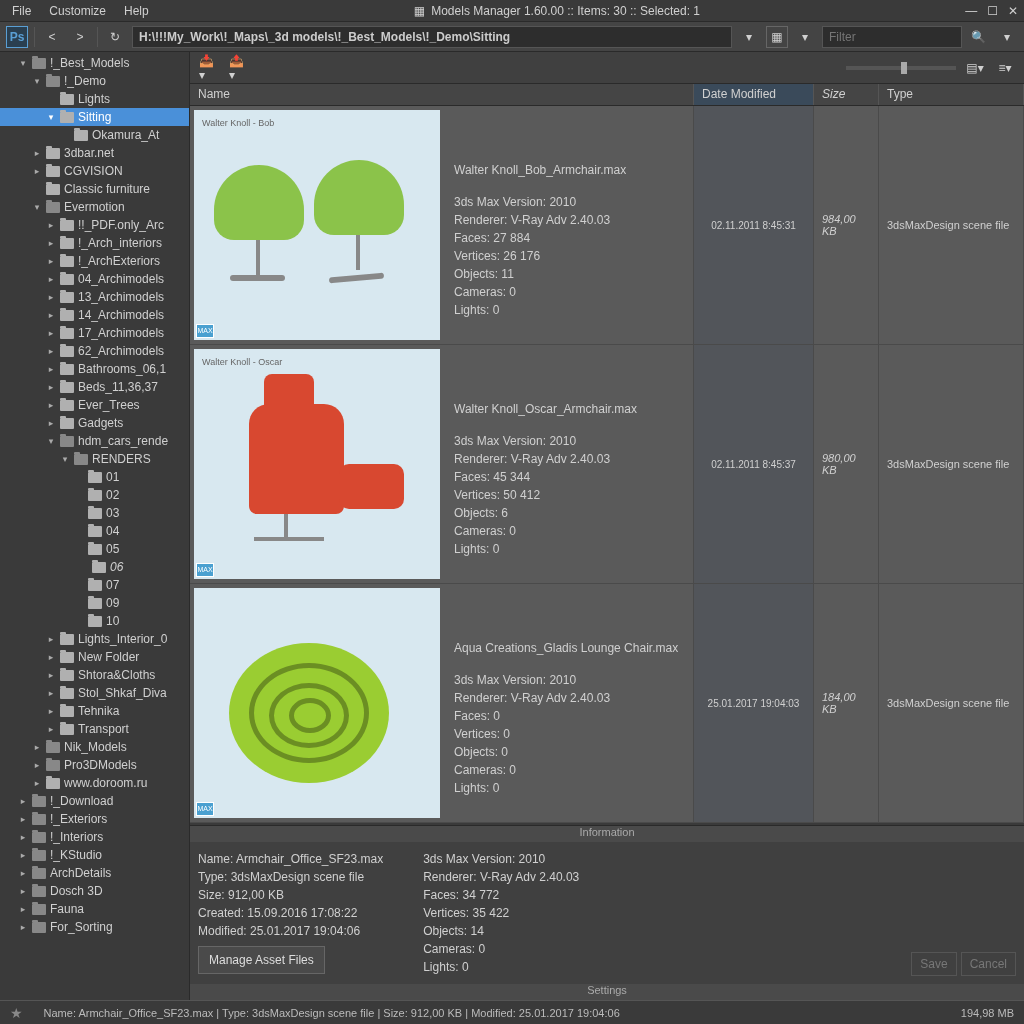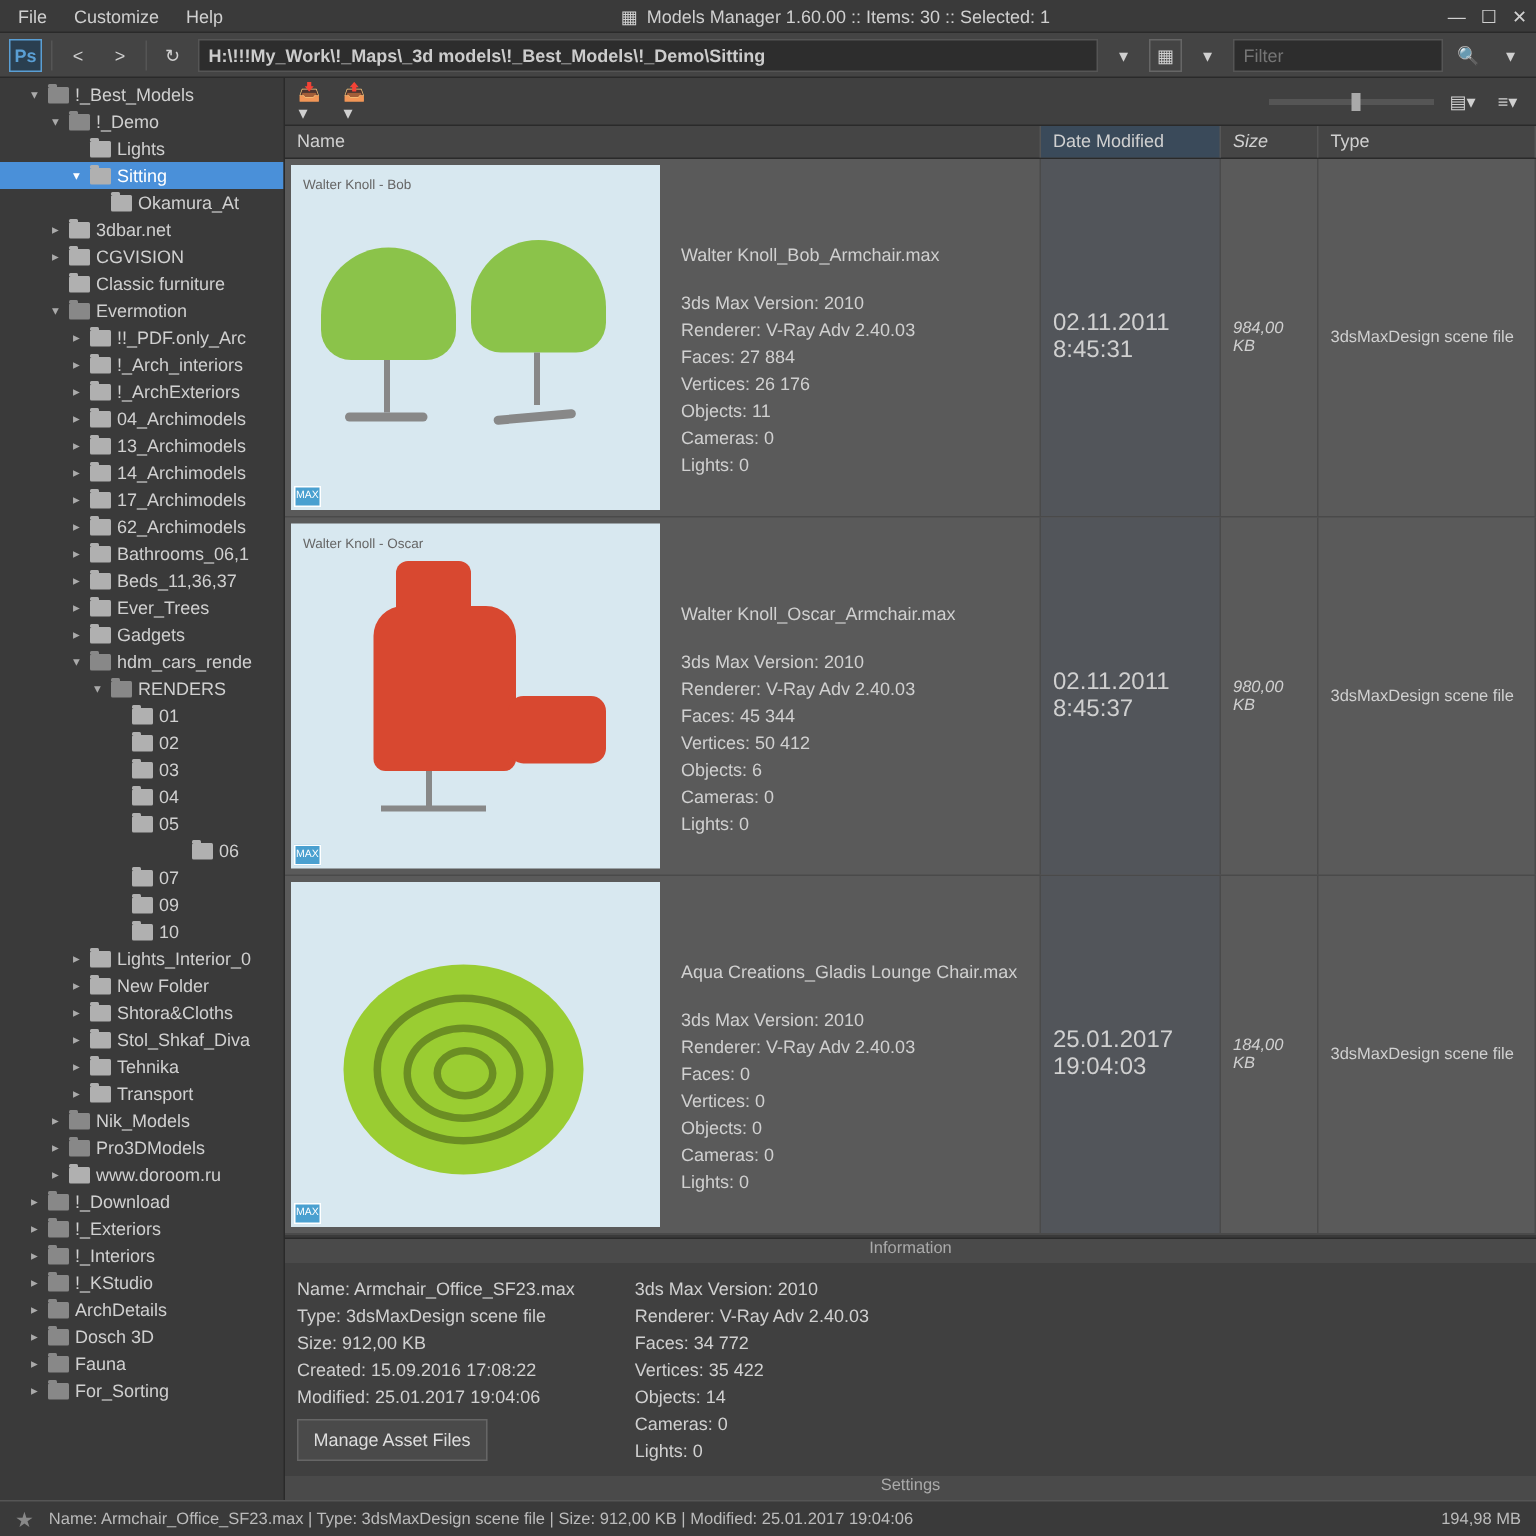--- a/index.html
+++ b/index.html
@@ -32,40 +32,40 @@
 .list-header { height:22px; background:#454545; display:flex; border-bottom:1px solid #2a2a2a; }
 .col { padding:3px 8px; border-right:1px solid #555; }
 .col-name { flex:1; }
 .col-date { width:120px; }
 .col-size { width:65px;font-style:italic; }
 .col-type { width:145px; }
 .col-date.sorted { background:#3a4a5a; }
 .list-body { flex:1; overflow-y:auto; }
 .row { display:flex; border-bottom:1px solid #4a4a4a; min-height:238px; background:#5a5a5a; }
 .row .col { border-right:1px solid #4a4a4a; display:flex; align-items:center; }
-.row .col-date { background:#52555a; justify-content:center; font-size:16px; }
+.row .col-date { background:#52555a; justify-content:center; font-size:10px; }
 .row .col-size { justify-content:center; font-size:11px; }
 .row .col-type { font-size:11px; }
 .name-cell { flex:1; display:flex; padding:0; }
 .thumb { width:246px; height:230px; background:#d8e8f0; margin:4px; position:relative; flex-shrink:0; }
 .thumb-badge { position:absolute; bottom:2px; left:2px; width:18px; height:14px; background:#4aa0d0; border:1px solid #fff; font-size:7px; color:#fff; text-align:center; line-height:12px; }
 .thumb-label { position:absolute; top:8px; left:8px; font-size:9px; color:#666; }
 .details { padding:40px 10px 10px 10px; line-height:1.5; font-size:11px; }
 .details .fname { margin-bottom:14px; }
 .info-panel { background:#404040; border-top:1px solid #2a2a2a; }
 .info-header { height:16px; background:#4a4a4a; text-align:center; font-size:11px; color:#aaa; cursor:pointer; }
 .info-body { display:flex; padding:8px; gap:40px; font-size:11px; line-height:1.5; }
 .info-col { display:flex; flex-direction:column; }
 .manage-btn { margin-top:6px; padding:4px 10px; background:#4a4a4a; border:1px solid #666; cursor:pointer; width:fit-content; color:#ddd; }
 .info-right { flex:1; display:flex; flex-direction:column; justify-content:flex-end; align-items:flex-end; }
 .save-cancel { display:flex; gap:4px; }
 .save-cancel span { padding:2px 8px; color:#777; border:1px solid #555; }
 .statusbar { height:24px; background:#3a3a3a; border-top:1px solid #555; display:flex; align-items:center; padding:0 10px; gap:10px; }
 .star { font-size:14px; color:#888; }
-.status-text { flex:1; font-size:11px; color:#bbb; }
+.status-text { flex:1; font-size:11px; color:#bbb;margin-left:11px; }
 .mem { font-size:11px; color:#bbb; }
 
 .chair-green { position:absolute; width:90px; height:75px; background:#8bc34a; border-radius:45px 45px 20px 20px; }
 .chair-stem { position:absolute; width:4px; height:35px; background:#888; }
 .chair-base { position:absolute; width:55px; height:6px; background:#888; border-radius:3px; }
 .chair-red { position:absolute; left:55px; top:55px; width:95px; height:110px; background:#d84830; border-radius:20px 20px 8px 8px; }
 .chair-red-back { position:absolute; left:70px; top:25px; width:50px; height:55px; background:#d84830; border-radius:8px; }
 .ottoman { position:absolute; left:145px; top:115px; width:65px; height:45px; background:#d84830; border-radius:10px; }
 .pouf { position:absolute; left:35px; top:55px; width:160px; height:140px; background:#9acd32; border-radius:50%; }
 .pouf-ring { position:absolute; border:5px solid #6b8e23; border-radius:50%; }
@@ -246,21 +246,21 @@
         <div class="tree-item" style="padding-left: 74px;">
           <span class="expander"></span>
           <span class="folder-icon "></span>
           <span>04</span>
         </div>
         <div class="tree-item" style="padding-left: 74px;">
           <span class="expander"></span>
           <span class="folder-icon "></span>
           <span>05</span>
         </div>
-        <div class="tree-item" style="padding-left: 114px;">
+        <div class="tree-item" style="padding-left: 78px; font-style: italic;">
           <span class="expander"></span>
           <span class="folder-icon "></span>
           <span>06</span>
         </div>
         <div class="tree-item" style="padding-left: 74px;">
           <span class="expander"></span>
           <span class="folder-icon "></span>
           <span>07</span>
         </div>
         <div class="tree-item" style="padding-left: 74px;">
@@ -471,20 +471,26 @@
           </div>
         <div class="info-col" id="info-right">
             <div>3ds Max Version: 2010</div>
             <div>Renderer: V-Ray Adv 2.40.03</div>
             <div>Faces: 34 772</div>
             <div>Vertices: 35 422</div>
             <div>Objects: 14</div>
             <div>Cameras: 0</div>
             <div>Lights: 0</div>
           </div>
+        <div class="info-right">
+          <div class="save-cancel">
+            <span>Save</span>
+            <span>Cancel</span>
+          </div>
+        </div>
       </div>
       <div class="info-header">Settings</div>
     </div>
   </div>
 </div>
 
 <div class="statusbar">
   <span class="star">★</span>
   <span class="status-text">Name: Armchair_Office_SF23.max | Type: 3dsMaxDesign scene file | Size: 912,00 KB | Modified: 25.01.2017 19:04:06</span>
   <span class="mem">194,98 MB</span>

